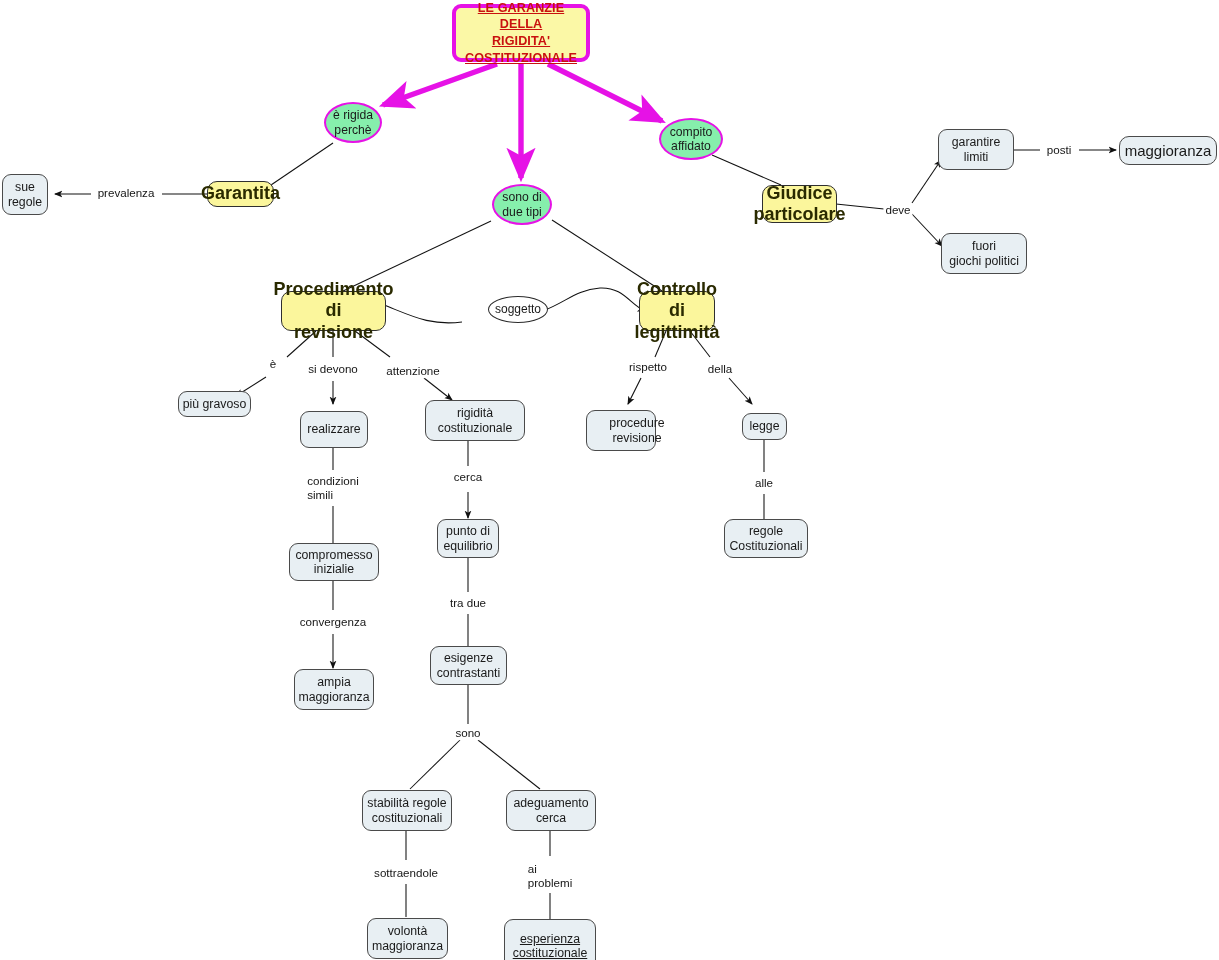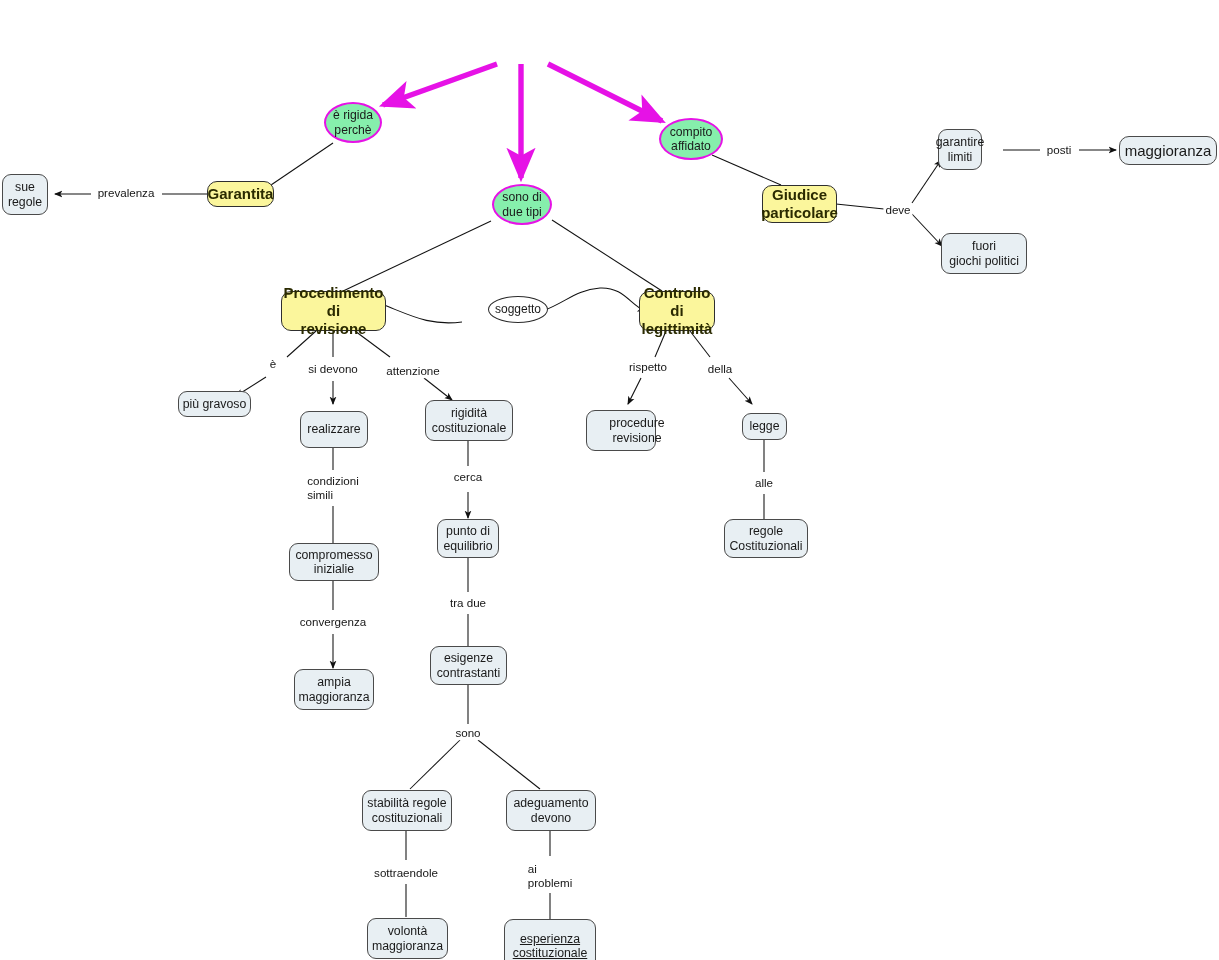--- a/index.html
+++ b/index.html
@@ -29,21 +29,21 @@
     font-size:12.3px;
     box-shadow:none;
   }
   .node.box.big{ font-size:15px; border-radius:10px; }
   .node.yellow{
     border-radius:10px;
     border:1.5px solid #2f2f2f;
     background:#fbf69c;
     color:#2a2a00;
     font-weight:bold;
-    font-size:15px;
+    font-size:18px;
   }
   .node.ellipse{
     border-radius:50%;
     border:2.1px solid #e612e6;
     background:#86efac;
     color:#1a1a1a;
     font-size:12.2px;
   }
   .node.ellipse-plain{
     border-radius:50%;
@@ -150,20 +150,23 @@
       <path d="M478,740 L540,789"></path>
 
       <path d="M406,830 L406,860"></path>
       <path d="M406,884 L406,917"></path>
 
       <path d="M550,830 L550,856"></path>
       <path d="M550,893 L550,919"></path>
     </g>
   </svg>
 
+  <div class="node title" style="left:452px;top:4px;width:138px;height:58px;">LE GARANZIE DELLA
+RIGIDITA'
+COSTITUZIONALE</div>
 
   <div class="node ellipse" style="left:324px;top:102px;width:58px;height:41px;">è rigida
 perchè</div>
 
   <div class="node ellipse" style="left:492px;top:184px;width:60px;height:41px;">sono di
 due tipi</div>
 
   <div class="node ellipse" style="left:659px;top:118px;width:64px;height:42px;">compito
 affidato</div>
 
@@ -176,33 +179,33 @@
 
   <div class="node yellow" style="left:281px;top:291px;width:105px;height:40px;">Procedimento di
 revisione</div>
 
   <div class="node yellow" style="left:639px;top:291px;width:76px;height:40px;">Controllo di
 legittimità</div>
 
   <div class="node box" style="left:2px;top:174px;width:46px;height:41px;">sue
 regole</div>
 
-  <div class="node box" style="left:938px;top:129px;width:44px;height:41px;">garantire
+  <div class="node box" style="left:938px;top:129px;width:76px;height:41px;">garantire
 limiti</div>
 
   <div class="node box big" style="left:1119px;top:136px;width:98px;height:29px;">maggioranza</div>
 
   <div class="node box" style="left:941px;top:233px;width:86px;height:41px;">fuori
 giochi politici</div>
 
   <div class="node box" style="left:178px;top:391px;width:73px;height:26px;">più gravoso</div>
 
   <div class="node box" style="left:300px;top:411px;width:68px;height:37px;">realizzare</div>
 
-  <div class="node box" style="left:425px;top:400px;width:88px;height:41px;">rigidità
+  <div class="node box" style="left:425px;top:400px;width:100px;height:41px;">rigidità
 costituzionale</div>
 
   <div class="node box" style="left:586px;top:410px;width:70px;height:41px;padding-left:32px;">procedure
 revisione</div>
 
   <div class="node box" style="left:742px;top:413px;width:45px;height:27px;">legge</div>
 
   <div class="node box" style="left:289px;top:543px;width:90px;height:38px;">compromesso
 inizialie</div>
 
@@ -215,21 +218,21 @@
   <div class="node box" style="left:294px;top:669px;width:80px;height:41px;">ampia
 maggioranza</div>
 
   <div class="node box" style="left:430px;top:646px;width:77px;height:39px;">esigenze
 contrastanti</div>
 
   <div class="node box" style="left:362px;top:790px;width:90px;height:41px;">stabilità regole
 costituzionali</div>
 
   <div class="node box" style="left:506px;top:790px;width:90px;height:41px;">adeguamento
-devono</div>
+cerca</div>
 
   <div class="node box" style="left:367px;top:918px;width:81px;height:41px;">volontà
 maggioranza</div>
 
   <div class="node box" style="left:504px;top:919px;width:92px;height:54px;text-decoration:underline;">esperienza
 costituzionale</div>
 
   <div class="elabel" style="left:126px;top:193px;">prevalenza</div>
 
   <div class="elabel" style="left:898px;top:210px;">deve</div>

